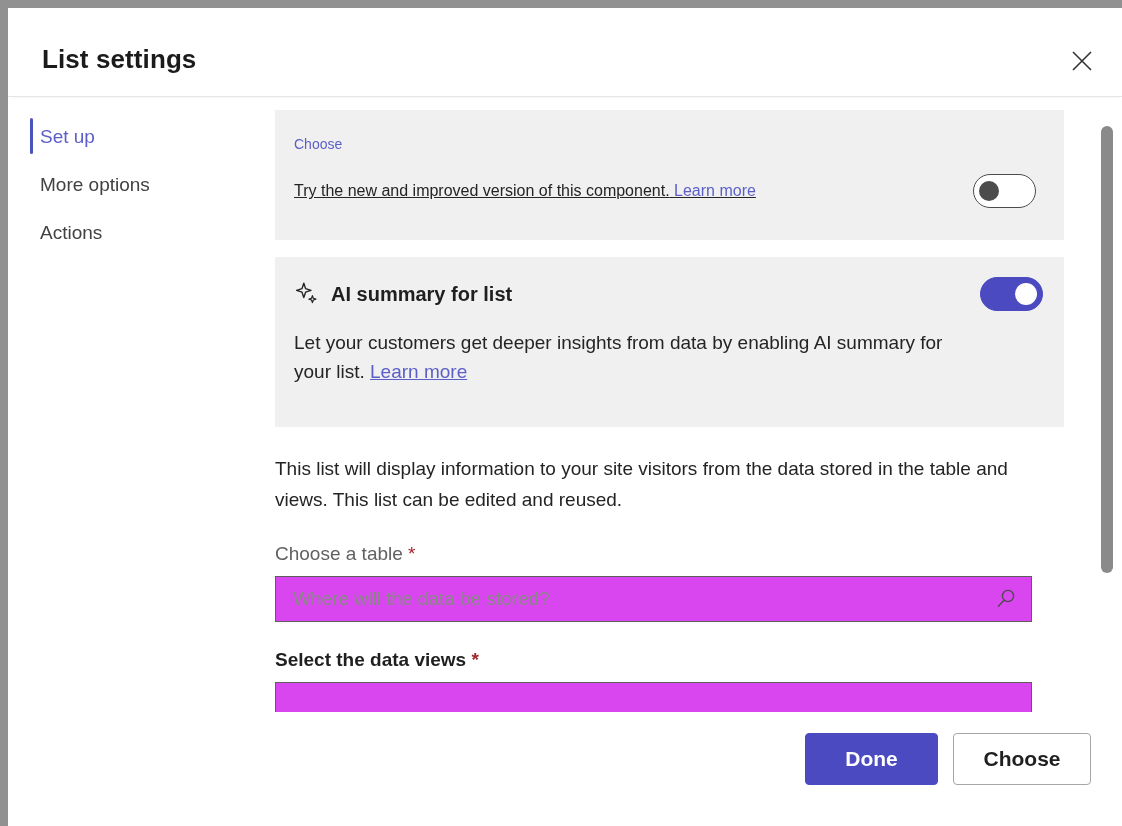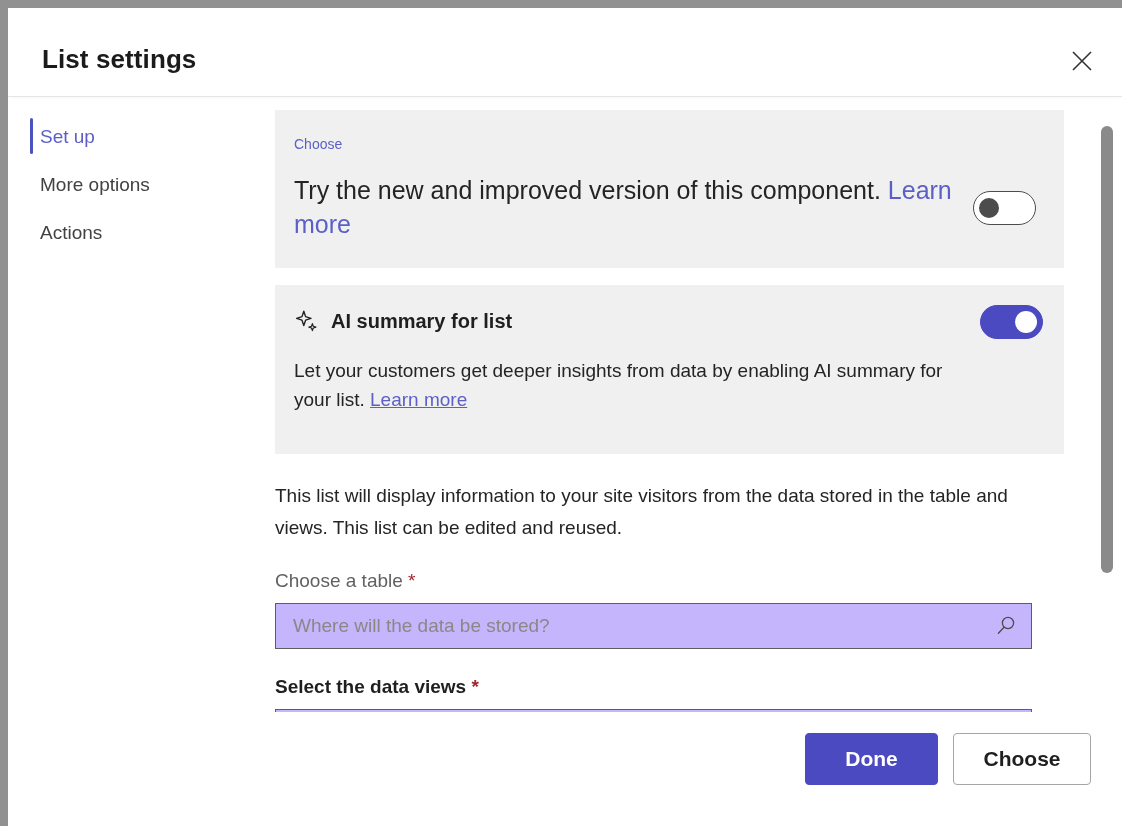--- a/index.html
+++ b/index.html
@@ -122,23 +122,24 @@
     font-size: 14px;
     color: #5b5fc7;
     margin-bottom: 22px;
   }
   .preview-row {
     display: flex;
     align-items: center;
     justify-content: space-between;
   }
   .preview-text {
-    font-size: 25px;
+    font-size: 16px;
     color: #242424;
     line-height: 1.35;
+    text-decoration: underline;
   }
   .link {
     color: #5b5fc7;
     text-decoration: none;
     cursor: pointer;
   }
   .link.underline { text-decoration: underline; }
 
   
   .toggle {
@@ -232,21 +233,21 @@
     color: #1f1f1f;
     font-weight: bold;
   }
   .req { color: #a4262c; }
 
   .input-wrap {
     position: relative;
     width: 757px;
     height: 46px;
     border: 1px solid #605e5c;
-    background: #c4b5fd;
+    background: #d946ef;
     box-sizing: border-box;
     display: flex;
     align-items: center;
   }
   .input-wrap input {
     flex: 1;
     border: none;
     outline: none;
     background: transparent;
     font-family: "Liberation Sans", sans-serif;

